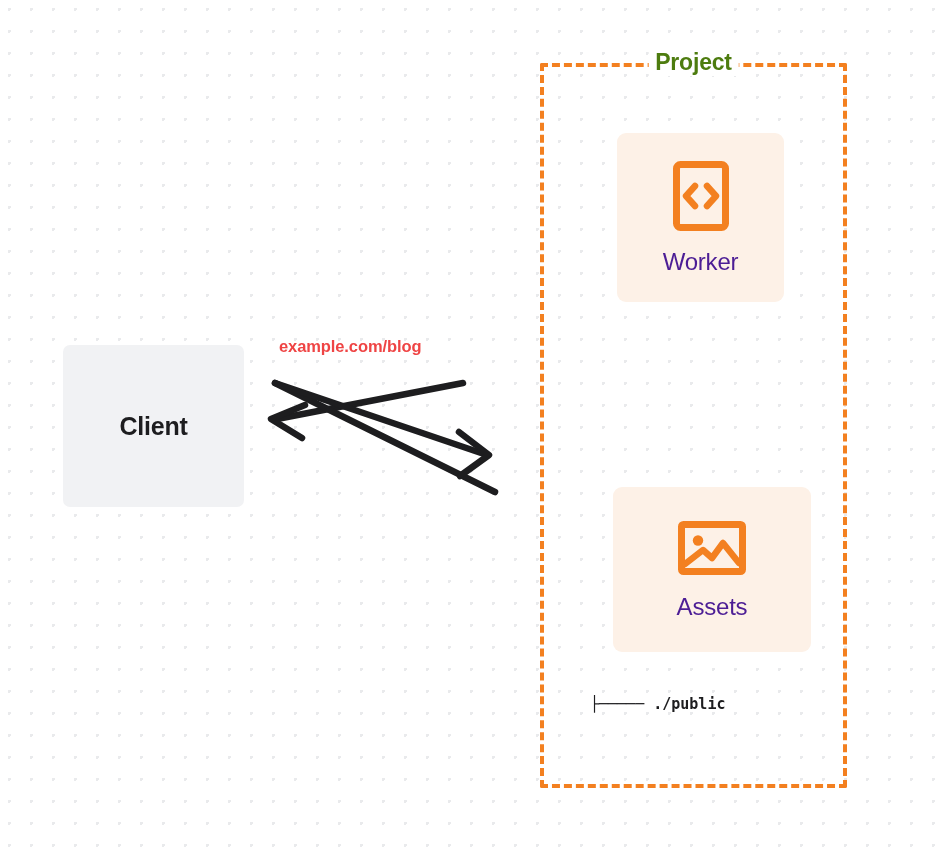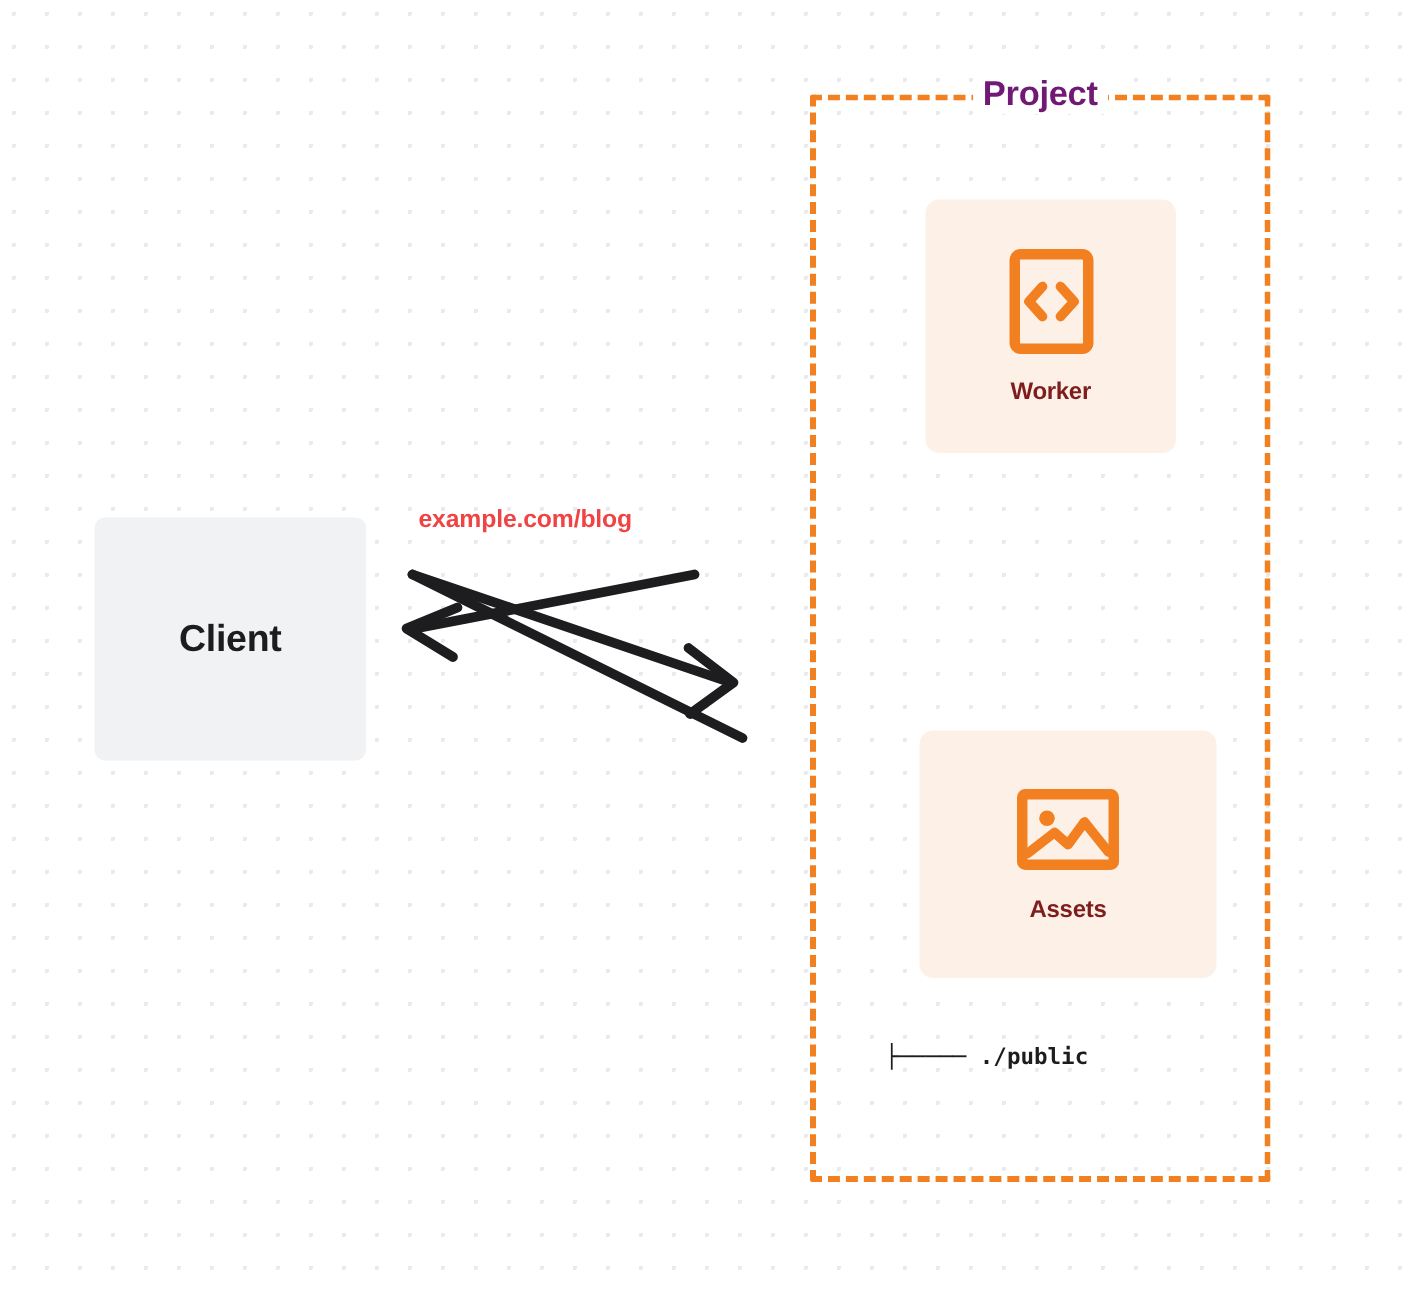--- a/index.html
+++ b/index.html
@@ -78,21 +78,21 @@
   }
   .project-title {
     position: absolute;
     top: -18px;
     left: 50%;
     transform: translateX(-50%);
     background: #ffffff;
     padding: 0 7px;
     font-size: 23px;
     font-weight: bold;
-    color: #701a75;
+    color: #4d7c0f;
     letter-spacing: -0.2px;
     white-space: nowrap;
   }
 
   
   .service-card {
     position: absolute;
     background: #fdf1e7;
     border-radius: 9px;
     display: flex;
@@ -110,23 +110,23 @@
     left: 69px;
     top: 420px;
     width: 198px;
     height: 165px;
   }
   .service-icon {
     display: block;
     margin-bottom: 16px;
   }
   .service-name {
-    font-size: 16px;
-    font-weight: bold;
-    color: #7f1d1d;
+    font-size: 24px;
+    font-weight: normal;
+    color: #4c1d95;
     letter-spacing: -0.2px;
   }
 
   
   .file-tree {
     position: absolute;
     left: 46px;
     top: 585px;
     font-family: "DejaVu Sans Mono", monospace;
     font-size: 15px;

